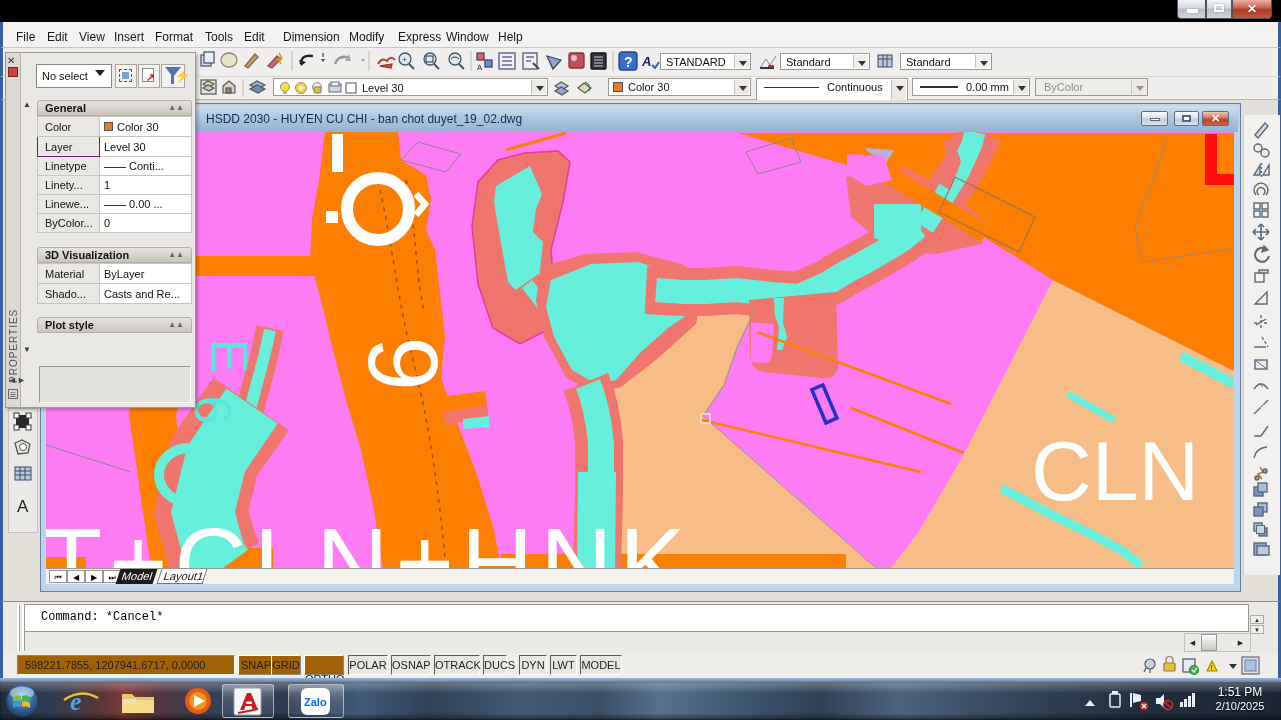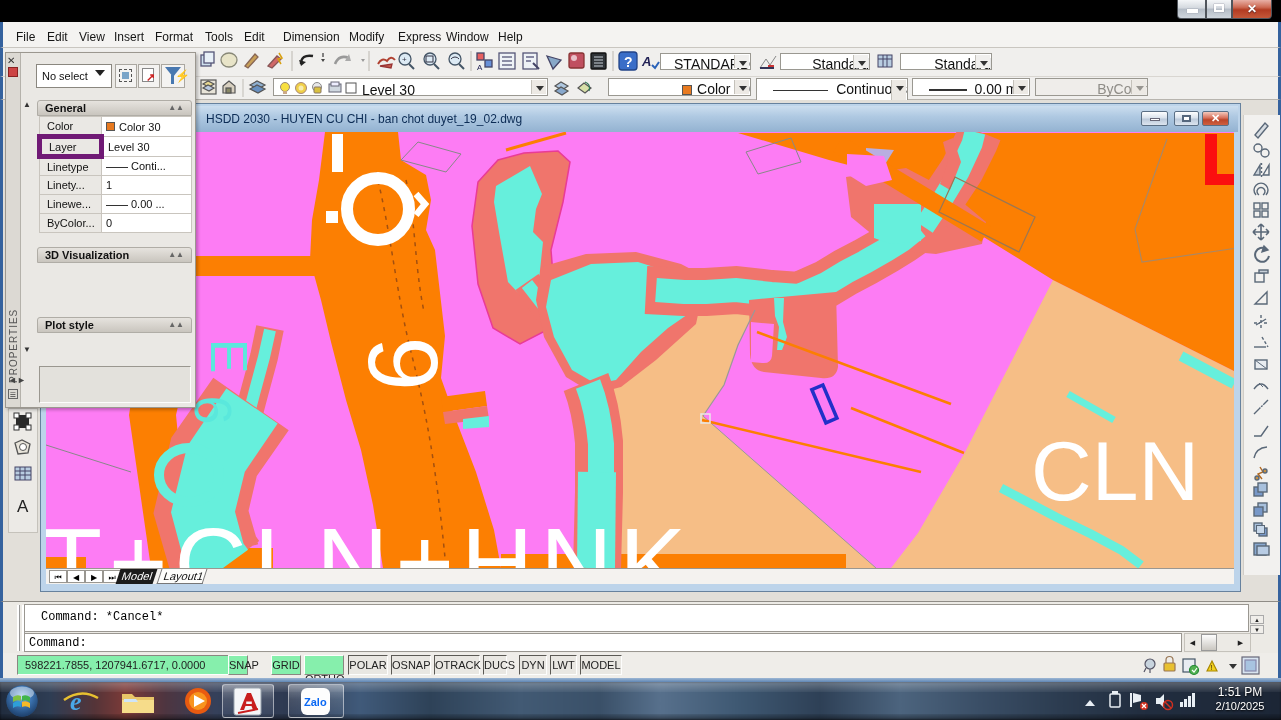--- a/index.html
+++ b/index.html
@@ -26,21 +26,21 @@
   
   #menubar { left:0; top:22px; width:1281px; height:26px; background:#f4f3f1;
     border-left:3px solid #35629e; border-right:3px solid #35629e; border-bottom:1px solid #c9c6c0; }
   #menubar span { position:absolute; top:8px; font-size:12px; color:#151515; }
 
   
   #tbar1 { left:0; top:48px; width:1281px; height:29px; background:#f0efed;
     border-left:3px solid #35629e; border-right:3px solid #35629e; border-bottom:1px solid #d9d6d1; }
   #tbar2 { left:0; top:77px; width:1281px; height:23px; background:#f0efed;
     border-left:3px solid #35629e; border-right:3px solid #35629e; border-bottom:1px solid #b7b4ae; }
-  .combo { position:absolute; background:#fff; border:1px solid #9a9891; font-size:14px; color:#111;text-align:right; }
+  .combo { position:absolute; background:#fff; border:1px solid #9a9891; font-size:11px; color:#111; }
   .combo .arr { position:absolute; right:1px; top:1px; bottom:1px; width:15px; background:#ece9e4;
     border-left:1px solid #c4c1ba; }
   .combo .arr:after { content:""; position:absolute; left:4px; top:6px; border:4px solid transparent; border-top:5px solid #333; }
   .combo.gray { background:#efedea; color:#8f8d88; }
   .combo.gray .arr:after { border-top-color:#979590; }
 
   
   #mdi { left:0; top:100px; width:1281px; height:501px; background:#e2dfd9;
     border-left:3px solid #35629e; border-right:3px solid #35629e; }
 
@@ -66,21 +66,21 @@
   
   #cmd { left:0; top:601px; width:1281px; height:52px; background:#eceae5;
     border-left:3px solid #35629e; border-right:3px solid #35629e; border-top:1px solid #8f8c86; }
   .cmdbox { position:absolute; background:#fff; border:1px solid #9a9791; font-family:"Liberation Mono",monospace;
     font-size:12px; color:#000; }
 
   
   #status { left:0; top:653px; width:1281px; height:25px; background:#efede9;
     border-left:3px solid #35629e; border-right:3px solid #35629e; }
   .sbtn { position:absolute; top:2px; height:20px; font-size:11px; color:#222; text-align:center;
-    background:#86efac; }
+    background:#a16207; }
   .sbtn.up { border:1px solid; border-color:#fdfdfc #8a8781 #8a8781 #fdfdfc; }
   .sbtn.down { border:1px solid; border-color:#5c5a55 #fdfdfc #fdfdfc #5c5a55; background:#e9e7e2; }
 
   #botframe { left:0; top:678px; width:1281px; height:4px; background:linear-gradient(#9db7d4,#5f86b4); }
 
   
   #taskbar { left:0; top:682px; width:1281px; height:38px; background:#0d1018; overflow:hidden; }
 </style>
 </head>
 <body>
@@ -504,21 +504,21 @@
   <div class="abs" style="left:17px;top:292px;font-size:8px;color:#333">▼</div>
 
   <div class="abs" style="left:31px;top:47px;width:155px;height:16px;background:linear-gradient(#e6e3de,#c9c5be);border:1px solid #b0ada6;border-radius:3px 3px 0 0;font-size:11px;font-weight:bold;color:#111;padding:1px 0 0 7px">General<span style="position:absolute;right:7px;top:2px;font-weight:normal;font-size:8px;color:#666">▲▲</span></div>
   <table style="position:absolute;left:31px;top:63px;width:155px;border-collapse:collapse;font-size:11px;color:#111">
     <tbody>
         <tr style="height:20px">
           <td style="width:62px;border:1px solid #c9c5be;padding-left:7px">Color</td>
           <td style="border:1px solid #c9c5be;background:#fff;padding-left:4px"><span style="display:inline-block;width:9px;height:9px;background:#e87a20;border:1px solid #555;margin-right:4px"></span>Color 30</td>
         </tr>
     <tr style="height:20px">
-          <td style="border:5px solid #701a75;padding-left:7px">Layer</td>
+          <td style="border:1px solid #701a75;padding-left:7px">Layer</td>
           <td style="border:1px solid #c9c5be;background:#fff;padding-left:4px">Level 30</td>
         </tr>
     <tr style="height:19px">
           <td style="border:1px solid #c9c5be;padding-left:7px">Linetype</td>
           <td style="border:1px solid #c9c5be;background:#fff;padding-left:4px"><span style="display:inline-block;width:22px;height:1px;background:#333;vertical-align:middle;margin-right:3px"></span>Conti...</td>
         </tr>
     <tr style="height:19px">
           <td style="border:1px solid #c9c5be;padding-left:7px">Linety...</td>
           <td style="border:1px solid #c9c5be;background:#fff;padding-left:4px">1</td>
         </tr>
@@ -526,43 +526,54 @@
           <td style="border:1px solid #c9c5be;padding-left:7px">Linewe...</td>
           <td style="border:1px solid #c9c5be;background:#fff;padding-left:4px"><span style="display:inline-block;width:22px;height:1px;background:#333;vertical-align:middle;margin-right:3px"></span>0.00 ...</td>
         </tr>
     <tr style="height:19px">
           <td style="border:1px solid #c9c5be;padding-left:7px">ByColor...</td>
           <td style="border:1px solid #c9c5be;background:#fff;padding-left:4px">0</td>
         </tr>
   </tbody>
     </table>
   <div class="abs" style="left:31px;top:194px;width:155px;height:16px;background:linear-gradient(#e6e3de,#c9c5be);border:1px solid #b0ada6;border-radius:3px 3px 0 0;font-size:11px;font-weight:bold;color:#111;padding:1px 0 0 7px">3D Visualization<span style="position:absolute;right:7px;top:2px;font-weight:normal;font-size:8px;color:#666">▲▲</span></div>
+  <table style="position:absolute;left:31px;top:210px;width:155px;border-collapse:collapse;font-size:11px;color:#111">
+    <tbody>
+        <tr style="height:20px">
+          <td style="width:62px;border:1px solid #c9c5be;padding-left:7px">Material</td>
+          <td style="border:1px solid #c9c5be;background:#fff;padding-left:4px">ByLayer</td>
+        </tr>
+    <tr style="height:20px">
+          <td style="border:1px solid #c9c5be;padding-left:7px">Shado...</td>
+          <td style="border:1px solid #c9c5be;background:#fff;padding-left:4px">Casts and Re...</td>
+        </tr>
+  </tbody>
+    </table>
   <div class="abs" style="left:31px;top:264px;width:155px;height:16px;background:linear-gradient(#e6e3de,#c9c5be);border:1px solid #b0ada6;border-radius:3px 3px 0 0;font-size:11px;font-weight:bold;color:#111;padding:1px 0 0 7px">Plot style<span style="position:absolute;right:7px;top:2px;font-weight:normal;font-size:8px;color:#666">▲▲</span></div>
 
   <div class="abs" style="left:33px;top:313px;width:152px;height:37px;background:#e3e1dc;border:1px solid;border-color:#9a978f #fdfdfc #fdfdfc #9a978f"></div>
 </div>
 
 <div id="cmd" class="abs">
   <div class="abs" style="left:14px;top:3px;width:3px;height:46px;border-left:2px solid #fff;border-right:1px solid #999"></div>
   <div class="abs" style="left:19px;top:3px;width:3px;height:46px;border-left:2px solid #fff;border-right:1px solid #999"></div>
   <div class="cmdbox" style="left:21px;top:2px;width:1225px;height:28px;padding:5px 0 0 16px">Command: *Cancel*</div>
-  <div class="cmdbox" style="left:21px;top:31px;width:1158px;height:19px;padding:2px 0 0 4px">Command:</div>
 
   <div class="abs" style="left:1247px;top:13px;width:14px;height:9px;background:#f0eeea;border:1px solid #aaa;font-size:6px;text-align:center;color:#222;line-height:8px">▲</div>
   <div class="abs" style="left:1247px;top:23px;width:14px;height:9px;background:#f0eeea;border:1px solid #aaa;font-size:6px;text-align:center;color:#222;line-height:8px">▼</div>
 
   <div class="abs" style="left:1181px;top:31px;width:67px;height:19px;background:#eceae5;border:1px solid #c5c2bb"></div>
   <div class="abs" style="left:1183px;top:33px;width:13px;height:15px;font-size:7px;color:#222;text-align:center;line-height:15px">◀</div>
   <div class="abs" style="left:1198px;top:32px;width:16px;height:17px;background:linear-gradient(#fdfdfd,#cac7c1);border:1px solid #999"></div>
   <div class="abs" style="left:1231px;top:33px;width:13px;height:15px;font-size:7px;color:#222;text-align:center;line-height:15px">▶</div>
 </div>
 
 <div id="status" class="abs">
   <div class="sbtn" style="left:14px;width:218px;text-align:left;padding:3px 0 0 7px;border:1px solid;border-color:#8a8781 #fdfdfc #fdfdfc #8a8781">598221.7855, 1207941.6717, 0.0000</div>
-  <div class="sbtn up" style="left:225px;width:20px;padding-top:3px">SNAP</div>
+  <div class="sbtn up" style="left:235px;width:36px;padding-top:3px">SNAP</div>
   <div class="sbtn up" style="left:268px;width:30px;padding-top:3px">GRID</div>
   <div class="sbtn up" style="left:301px;width:40px;padding-top:17px">ORTHO</div>
   <div class="sbtn down" style="left:345px;width:40px;padding-top:3px">POLAR</div>
   <div class="sbtn down" style="left:388px;width:40px;padding-top:3px">OSNAP</div>
   <div class="sbtn down" style="left:431px;width:46px;padding-top:3px">OTRACK</div>
   <div class="sbtn down" style="left:480px;width:24px;padding-top:3px">DUCS</div>
   <div class="sbtn down" style="left:516px;width:28px;padding-top:3px">DYN</div>
   <div class="sbtn down" style="left:547px;width:27px;padding-top:3px">LWT</div>
   <div class="sbtn down" style="left:577px;width:42px;padding-top:3px">MODEL</div>
   <svg class="abs" style="left:1139px;top:2px" width="120" height="21" viewBox="0 0 120 21">

